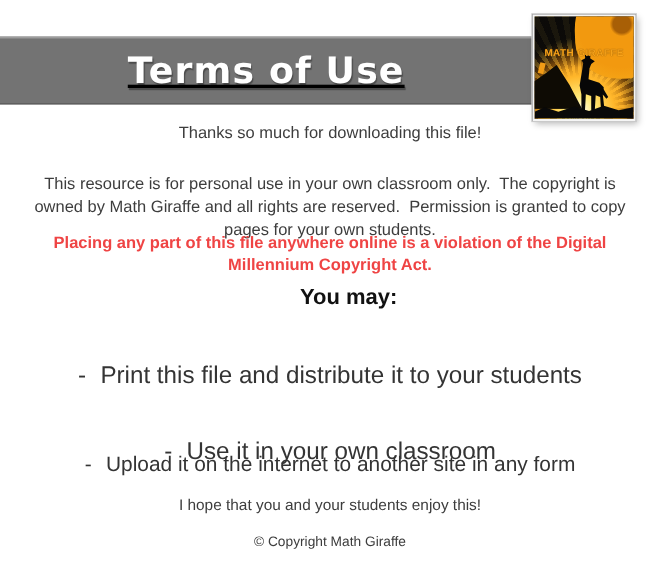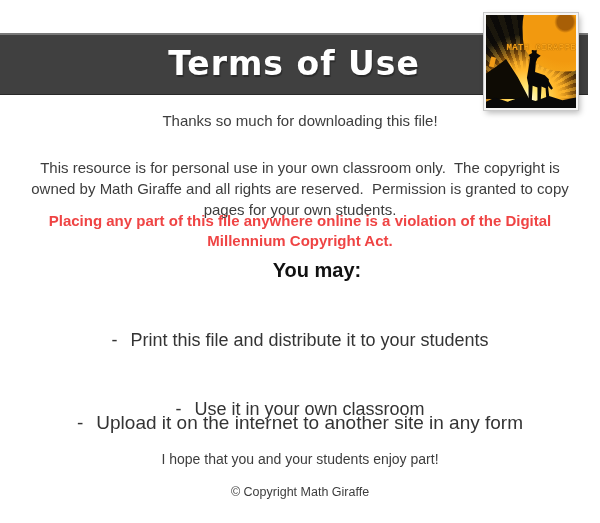--- a/index.html
+++ b/index.html
@@ -3,23 +3,24 @@
 <meta charset="utf-8">
 <style>
   * { margin:0; padding:0; box-sizing:border-box; }
   html,body { width:600px; height:523px; background:#ffffff; overflow:hidden; }
   body { font-family:"Liberation Sans", sans-serif; position:relative; }
 
   .page { position:relative; width:600px; height:523px; background:#ffffff; }
 
   
   .banner {
-    position:absolute; top:33px; left:0; width:588px; height:62px;
-    background:#404040;
+    position:absolute; top:33px; left:0; width:484px; height:62px;
+    background:#737373;
     box-shadow: inset 0 2px 0 rgba(255,255,255,0.30), inset 0 -1px 0 rgba(0,0,0,0.35);
+    text-decoration: underline;
   }
   .banner h1 {
     width:100%; line-height:62px; text-align:center;
     font-family:"DejaVu Sans", sans-serif;
     font-size:33px; font-weight:bold; color:#ffffff; letter-spacing:1px;
     text-shadow: 1px 2px 1px rgba(0,0,0,0.35);
   }
 
   
   .logo {
@@ -50,33 +51,33 @@
   }
   .ground {
     position:absolute; left:0; bottom:0; width:100%; height:14px; background:#090909;
     clip-path: polygon(0 55%, 10% 25%, 24% 55%, 40% 20%, 55% 50%, 70% 15%, 85% 45%, 100% 25%, 100% 100%, 0 100%);
   }
   .giraffe {
     position:absolute; bottom:6px; left:50%; transform:translateX(-32%);
     width:36px; height:52px;
   }
   .brand {
-    position:absolute; top:28px; left:0; right:0; text-align:right;
-    font-family:Liberation Mono, monospace;
+    position:absolute; top:28px; left:0; right:0; text-align:center;
+    font-family:Liberation Sans, sans-serif;
     font-size:9px; font-weight:bold; letter-spacing:0.4px; color:#f6a21a;
     text-shadow: 0 0 1px #7a4a00;
   }
 
   
   .tblock { position:absolute; left:0; right:0; text-align:center; color:#3d3d3d; white-space:pre-wrap; }
   .thanks    { top:112px; font-size:15px; }
   .para      { top:145px; font-size:15px; line-height:21px; padding:0 31px;margin-top:12px; }
   .dmca      { top:211px; font-size:15px; line-height:20px; font-weight:bold; color:#ef4444; padding:0 12px; }
   .may-h     { top:259px; font-size:20px; font-weight:bold; color:#111111;padding-left:34px; }
-  .may-list  { top:283px; font-size:18px; line-height:23px; color:#343434; }
+  .may-list  { top:283px; font-size:22px; line-height:23px; color:#343434; }
   .maynot-h  { top:347px; font-size:20px; font-weight:bold; color:#111111; }
   .maynot-list { top:370px; font-size:19px; line-height:21px; color:#343434; }
   .closing   { top:451px; font-size:14px; }
   .copyright { top:485px; font-size:12.5px; }
   .dash { display:inline-block; margin-right:13px; }
 </style>
 </head>
 <body>
 
 <div class="page">
@@ -111,17 +112,17 @@
   <div class="tblock may-list">
     <div><span class="dash">-</span><span>Print this file and distribute it to your students</span></div>
     <div><span class="dash">-</span><span>Use it in your own classroom</span></div>
   </div>
 
   <div class="tblock maynot-list">
     <div><span class="dash">-</span><span>Upload it on the internet to another site in any form</span></div>
     
   </div>
 
-  <p class="tblock closing">I hope that you and your students enjoy part!</p>
+  <p class="tblock closing">I hope that you and your students enjoy this!</p>
 
   <p class="tblock copyright">© Copyright Math Giraffe</p>
 
 </div>
 
 </body></html>

